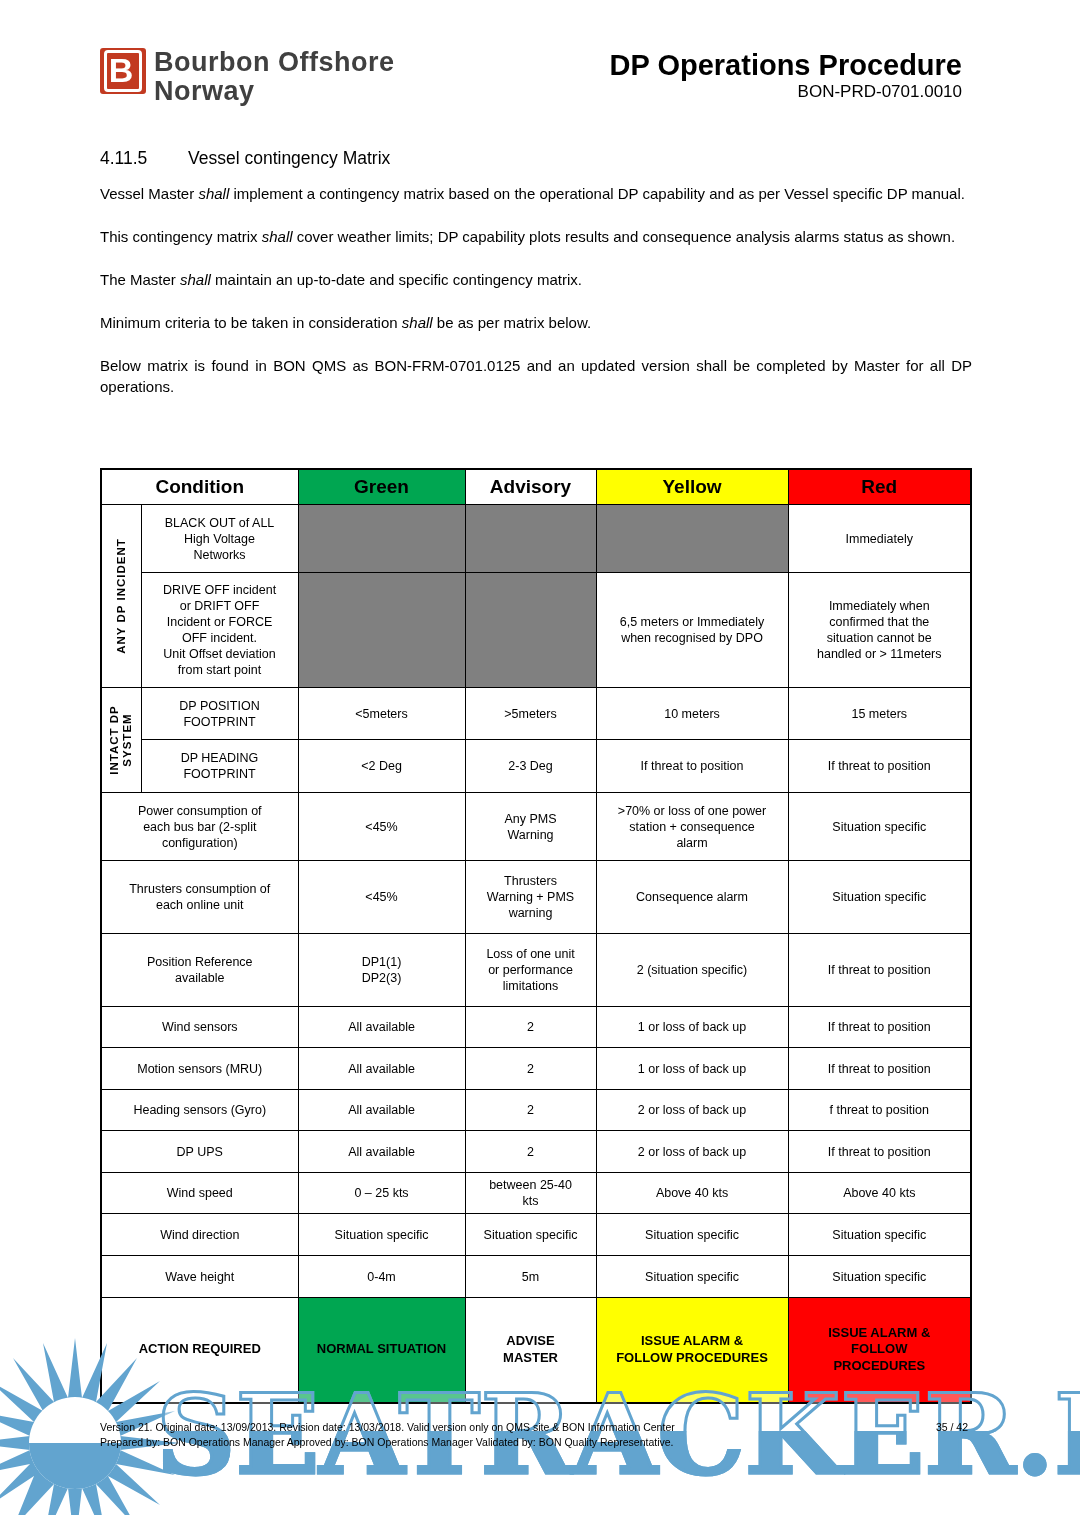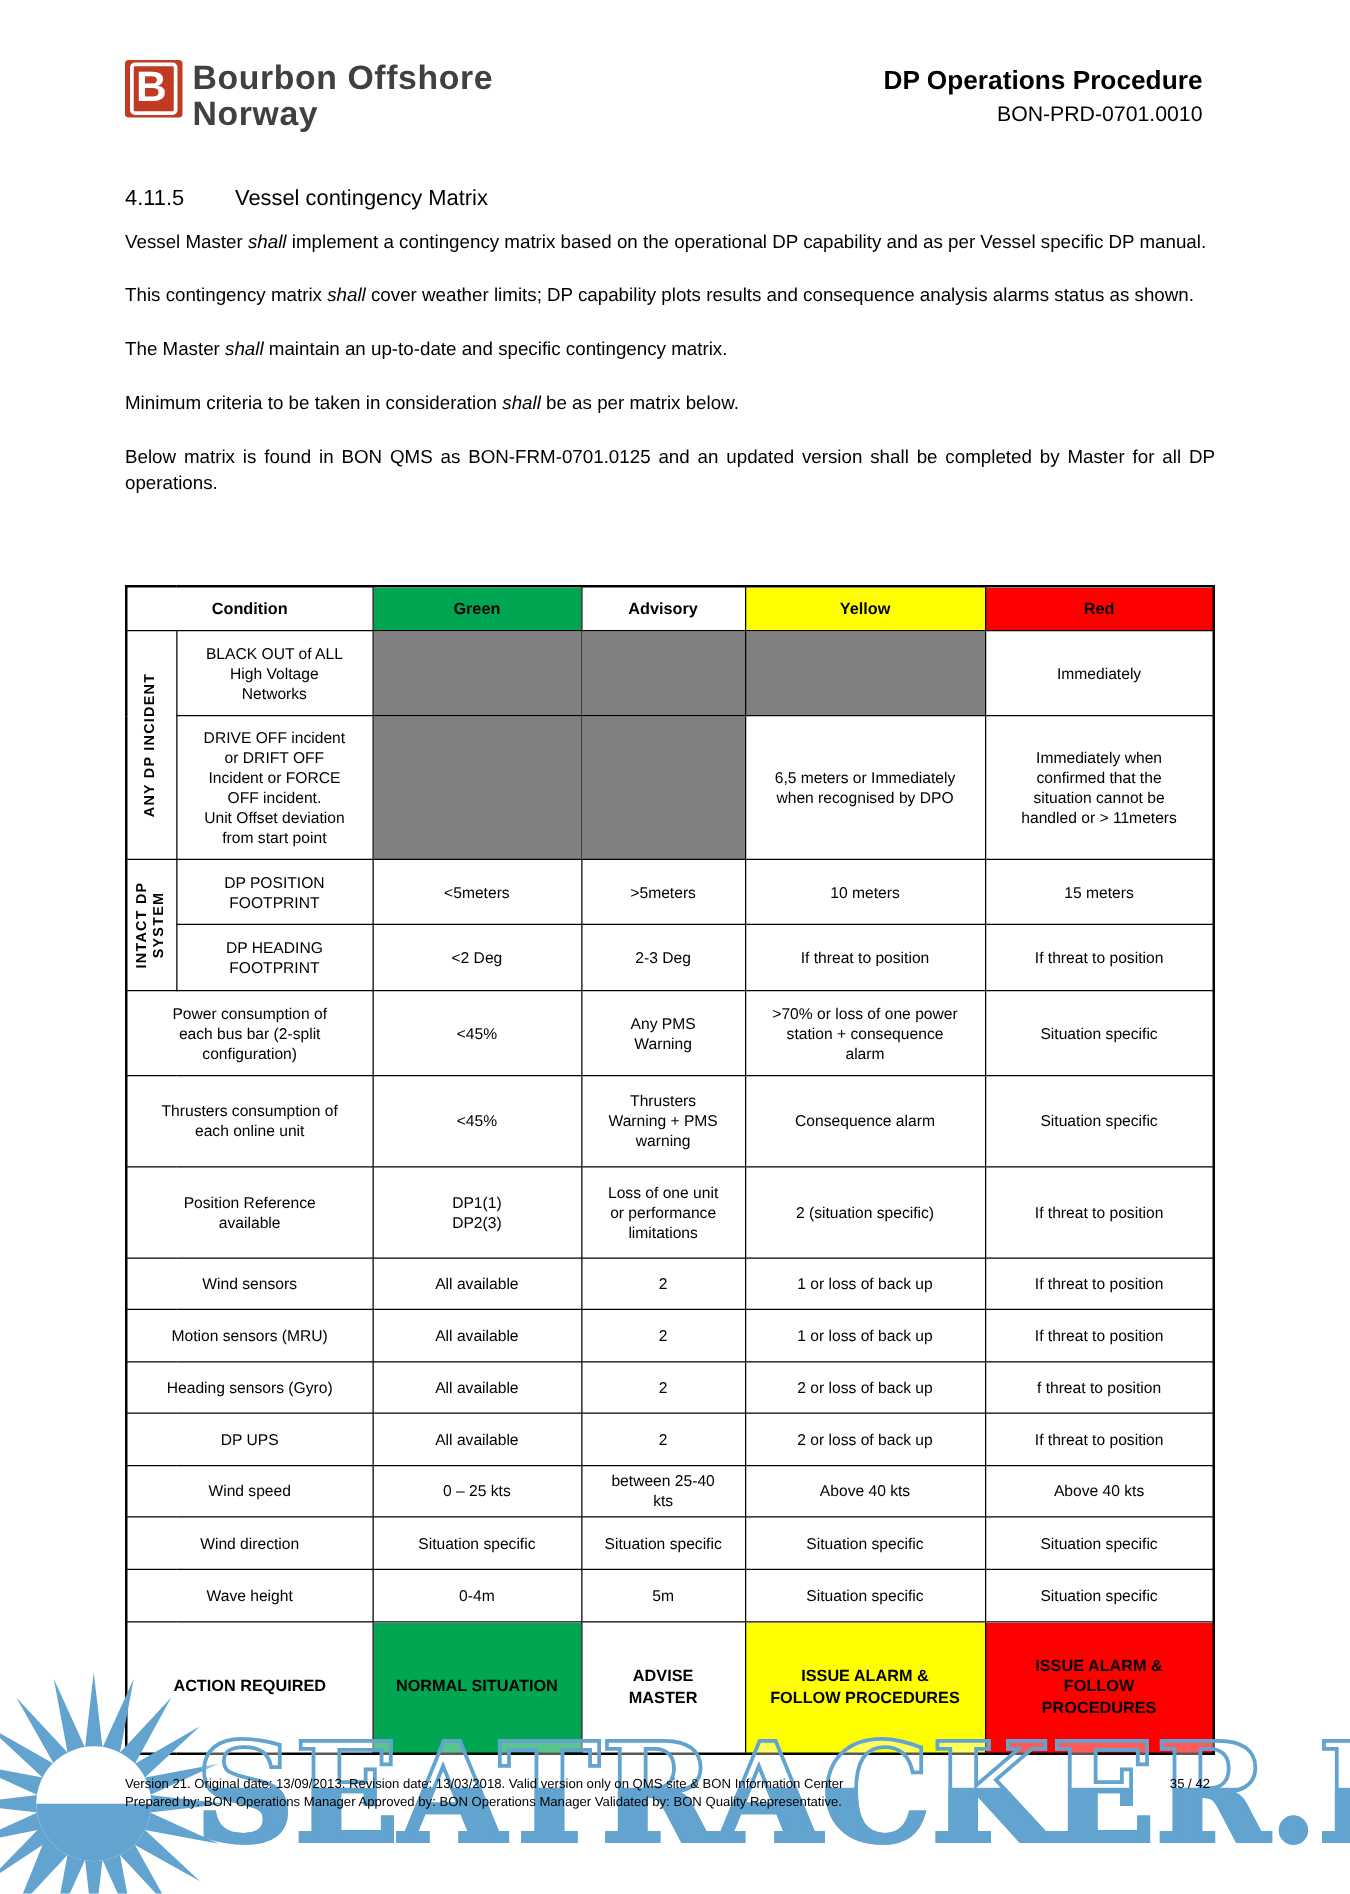--- a/index.html
+++ b/index.html
@@ -11,40 +11,40 @@
   .logo{position:absolute;left:100px;top:48px;display:flex;align-items:flex-start;}
   .logo-mark{
     width:46px;height:46px;background:#c23a21;border-radius:3px;
     display:flex;align-items:center;justify-content:center;
     color:#fff;font-weight:bold;font-size:34px;line-height:1;
     border:2px solid #c23a21;box-sizing:border-box;
   }
   .logo-mark span{border:3px solid #fff;border-radius:4px;padding:0 6px 2px 2px;}
   .logo-text{margin-left:8px;color:#404040;font-weight:bold;font-size:27px;line-height:29px;letter-spacing:.5px;}
   .title-block{position:absolute;right:118px;top:50px;text-align:right;}
-  .doc-title{font-size:21px;font-weight:bold;line-height:30px;}
+  .doc-title{font-size:29px;font-weight:bold;line-height:30px;}
   .doc-number{font-size:17px;line-height:24px;}
   
   .section-heading{position:absolute;left:100px;top:148px;font-size:17.5px;font-weight:normal;}
   .section-heading .num{display:inline-block;width:88px;}
   
   .paragraphs{position:absolute;left:100px;top:183px;width:872px;}
   .body-para{margin:0 0 22px 0;font-size:15px;line-height:21px;text-align:justify;}
   .body-para .it{font-style:italic;}
   
   table.matrix{
     position:absolute;left:100px;top:468px;width:870px;
     border-collapse:collapse;table-layout:fixed;
     border:2px solid #000;font-size:12.5px;line-height:1.28;
   }
   table.matrix th,table.matrix td{
     border:1px solid #000;text-align:center;vertical-align:middle;
     padding:2px 4px;white-space:pre-line;overflow:hidden;
   }
-  table.matrix th{font-size:13px;font-weight:bold;height:30px;}
+  table.matrix th{font-size:19px;font-weight:bold;height:30px;}
   td.grp{position:relative;padding:0;}
   .vlabel{
     position:absolute;top:50%;left:50%;
     transform:translate(-50%,-50%) rotate(-90deg);
     font-weight:bold;font-size:11.5px;line-height:13px;letter-spacing:1px;text-align:center;
   }
   td.b,.matrix .b{font-weight:bold;font-size:13px;}
   
   .watermark{position:absolute;left:0;top:0;width:100%;height:100%;pointer-events:none;z-index:5;}
   .sun{position:absolute;left:-30px;top:1338px;}

